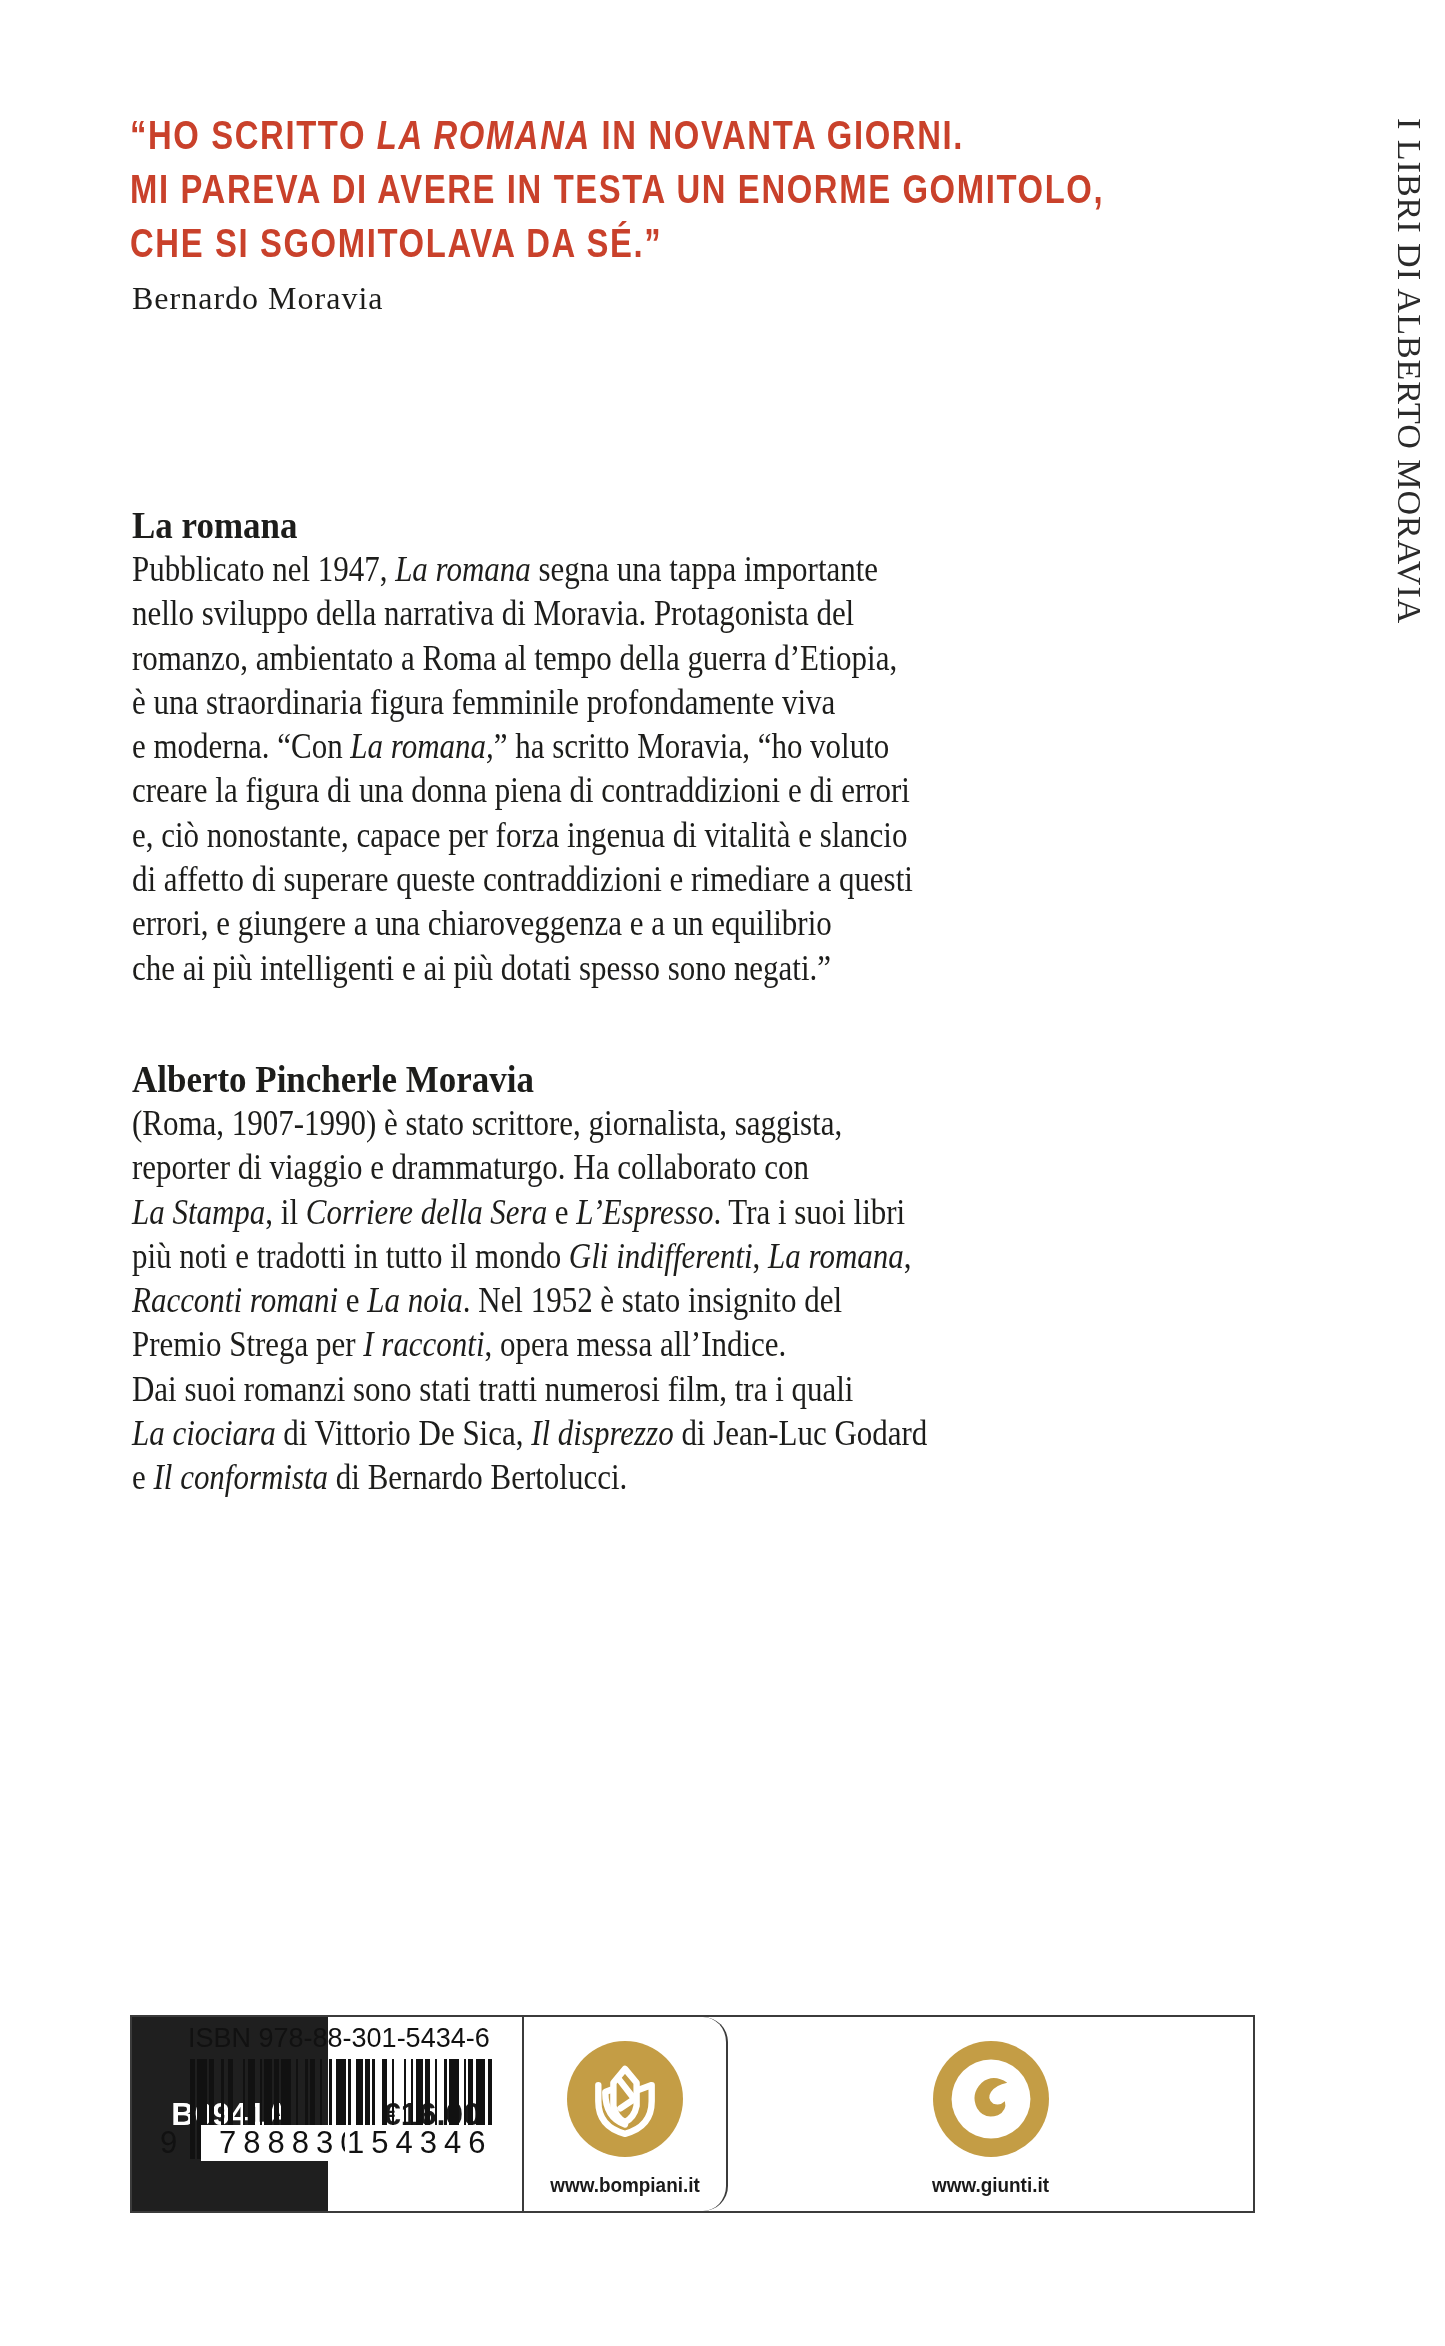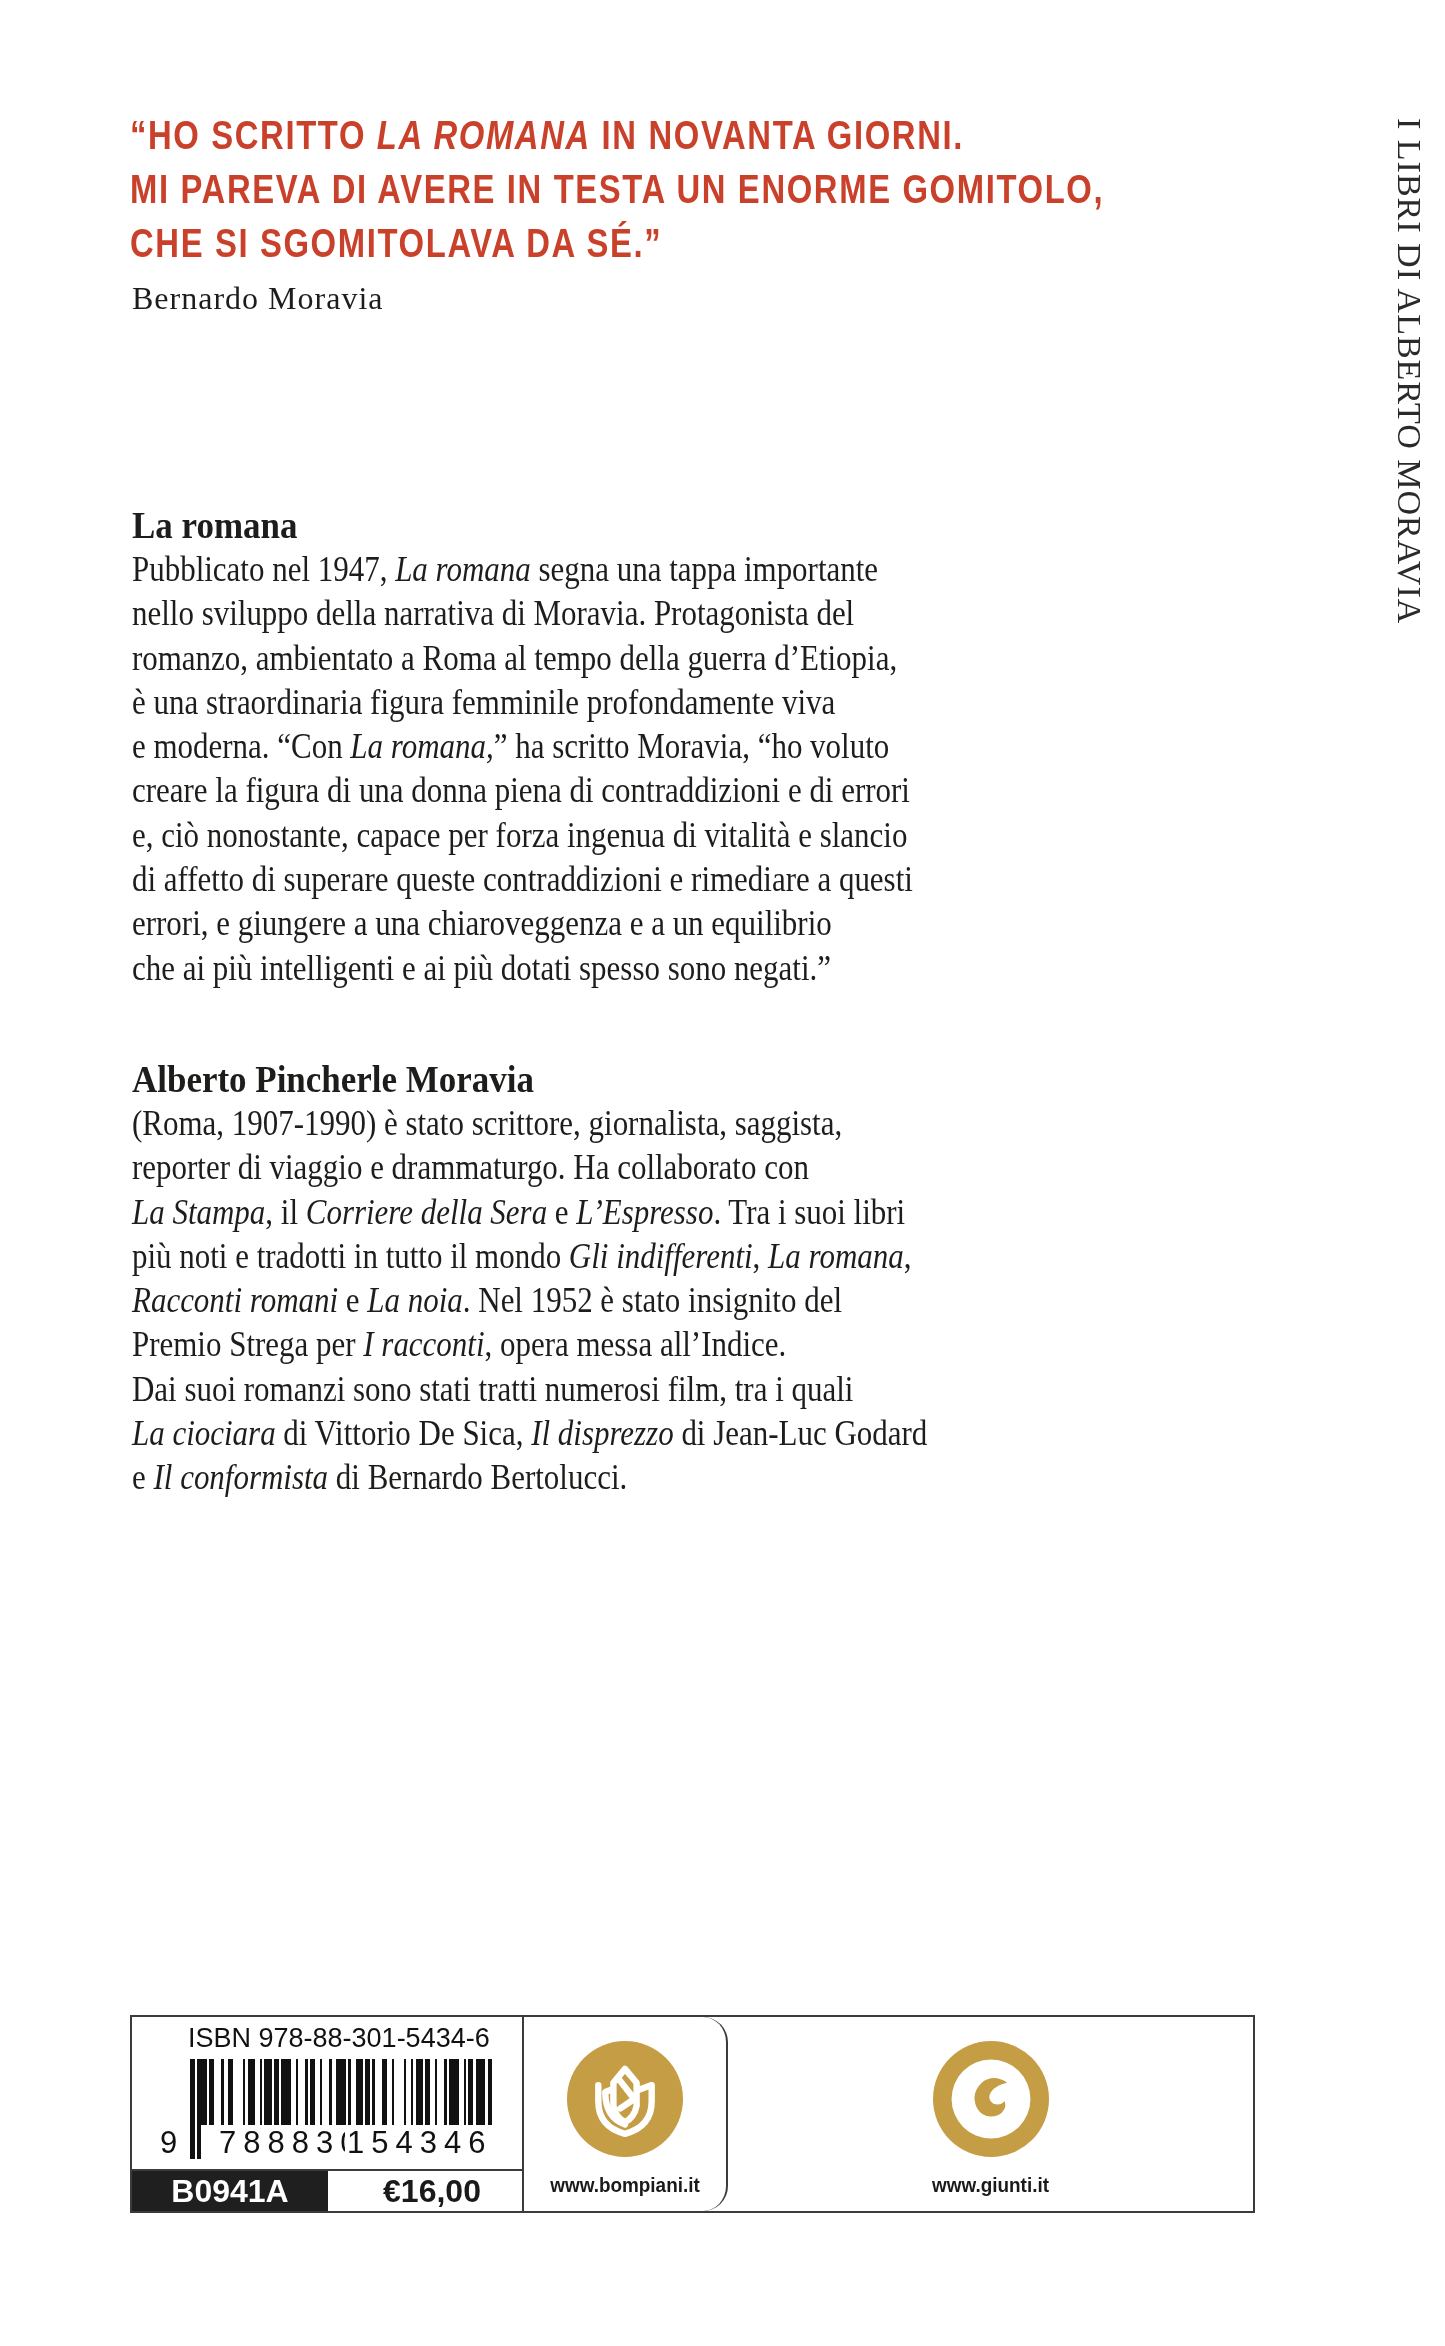--- a/index.html
+++ b/index.html
@@ -37,21 +37,21 @@
   .section p .ln { display: block; white-space: nowrap; }
   .section i { font-style: italic; }
   #sec-novel { top: 503px; }
   #sec-author { top: 1057px; }
 
   
   .footer-box {
     position: absolute; left: 130px; top: 2015px; width: 1125px; height: 198px;
     border: 2px solid #3b3b3b; box-sizing: border-box; display: flex;
   }
-  .barcode-cell { width: 390px; border-right: 2px solid #3b3b3b; display: flex; flex-direction: column; }
+  .barcode-cell { width: 390px; border-right: 2px solid #3b3b3b; display: flex; flex-direction: row; }
   .barcode-area { height: 152px; position: relative; border-bottom: 2px solid #3b3b3b; }
   .isbn {
     position: absolute; left: 56px; top: 6px; font-family: "Liberation Sans", sans-serif;
     font-size: 27px; color: #111; white-space: nowrap;
   }
   .bars { position: absolute; left: 58px; top: 42px; height: 92px; }
   .bars span { position: absolute; top: 0; background: #111; }
   .digits {
     position: absolute; top: 108px; left: 28px; font-family: "Liberation Sans", sans-serif;
     font-size: 31px; color: #111; letter-spacing: 7px; white-space: nowrap;

